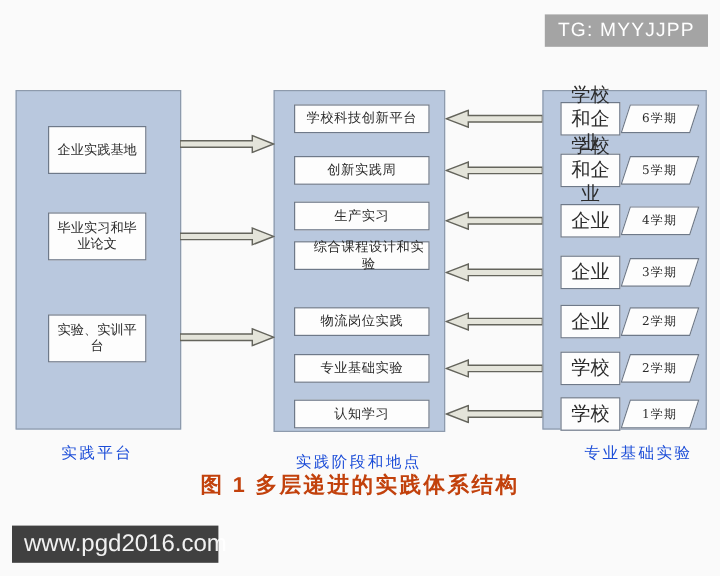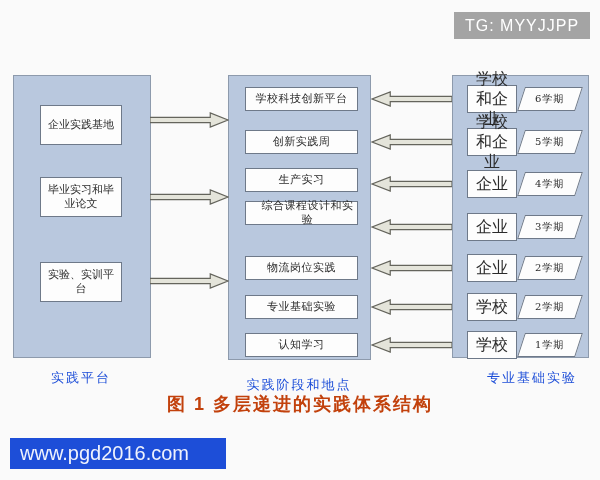--- a/index.html
+++ b/index.html
@@ -73,22 +73,22 @@
     left:454px;top:12px;width:136px;height:27px;
     background:#a4a4a4;
     color:#ffffff;
     font-family:"Liberation Sans", sans-serif;
     font-size:16px;
     display:flex;align-items:center;justify-content:center;
     letter-spacing:1px;
   }
   .watermark{
     position:absolute;
-    left:10px;top:438px;width:216px;height:31px;
-    background:#1d4ed8;
+    left:10px;top:438px;width:172px;height:31px;
+    background:#404040;
     color:rgba(255,255,255,0.93);
     font-family:"Liberation Sans", sans-serif;
     font-size:20px;
     display:flex;align-items:center;
     padding-left:10px;
     box-sizing:border-box;
   }
 </style>
 </head>
 <body>

